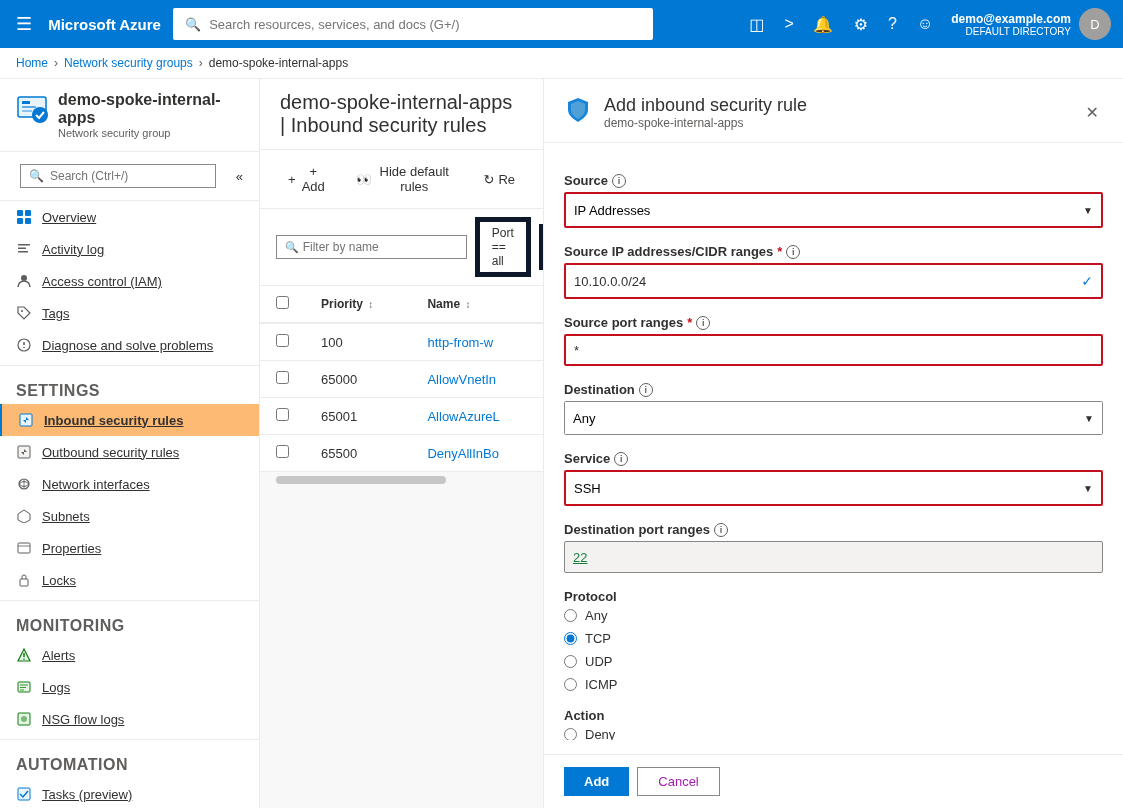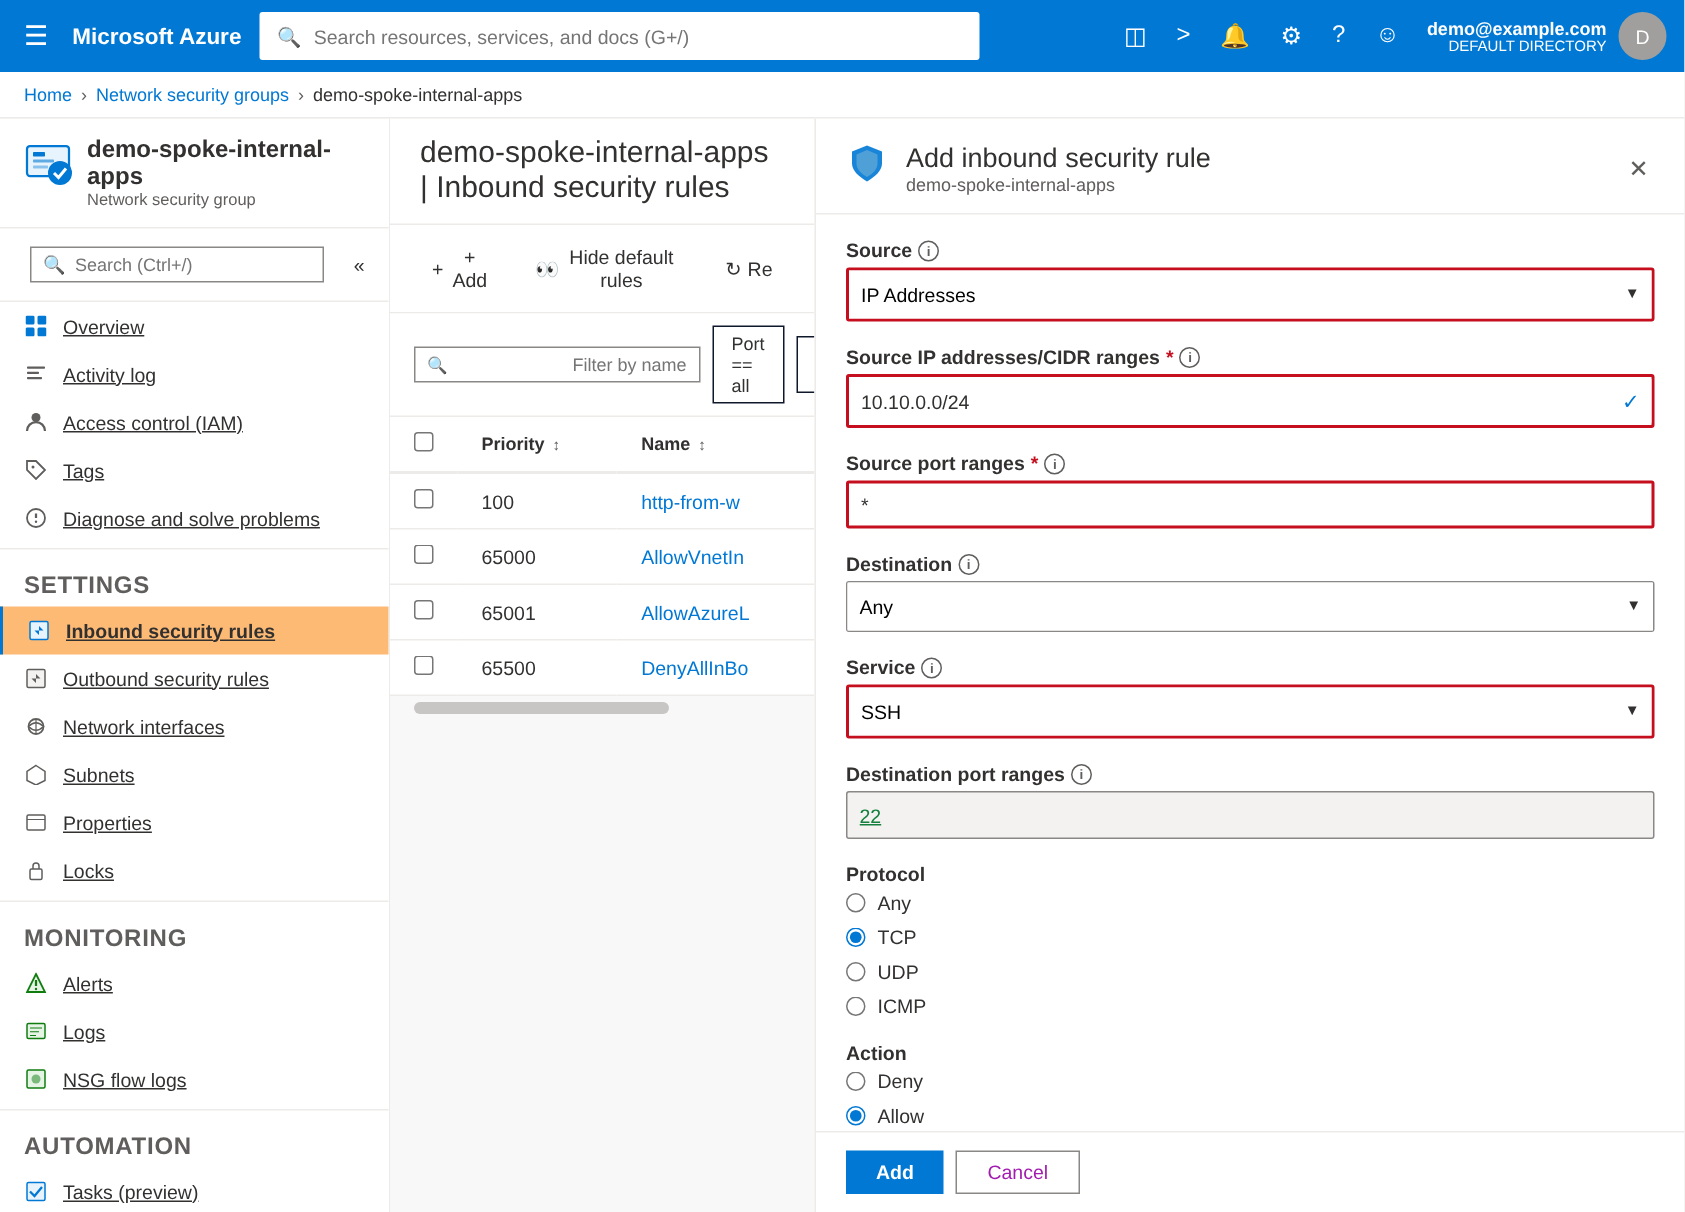--- a/index.html
+++ b/index.html
@@ -156,21 +156,21 @@
       display: flex;
       align-items: center;
       border: 1px solid #8a8886;
       padding: 4px 8px;
       gap: 4px;
       flex: 1;
       max-width: 300px;
     }
     .filter-search input { border: none; outline: none; font-size: 12px; flex: 1; }
     .filter-tag {
-      border: 1px solid #0f172a;
+      border: 5px solid #0f172a;
       padding: 4px 12px;
       font-size: 12px;
       background: white;
       cursor: pointer;
     }
 
     .table-container { overflow-y: auto; flex: 1; }
     table { width: 100%; border-collapse: collapse; background: white; }
     thead { position: sticky; top: 0; background: white; }
     th {
@@ -198,20 +198,21 @@
     
     .side-panel {
       width: 580px;
       background: white;
       border-left: 1px solid #edebe9;
       display: flex;
       flex-direction: column;
       overflow: hidden;
       flex-shrink: 0;
       position: relative;
+      gap: 14px;
     }
     .panel-header {
       display: flex;
       align-items: center;
       padding: 16px 20px 12px;
       border-bottom: 1px solid #edebe9;
       gap: 12px;
     }
     .panel-icon { font-size: 24px; color: #0078d4; }
     .panel-title { font-size: 18px; font-weight: 400; color: #323130; }
@@ -562,21 +563,21 @@
         </button>
         <button class="toolbar-btn">
           <span>↻</span>
           <span>Re</span>
         </button>
       </div>
 
       <div class="filter-bar">
         <div class="filter-search">
           <span style="color:#605e5c; font-size:11px;">🔍</span>
-          <input type="text" style="border: none; outline: none; font-size: 12px; flex: 1 1 0%; text-align: right;" placeholder="Filter by name">
+          <input type="text" style="border: none; outline: none; font-size: 12px; flex: 1 1 0%;" placeholder="Filter by name">
         </div>
         <span class="filter-tag">Port == all</span>
         <span class="filter-tag">Protocol == all</span>
       </div>
 
       <div class="table-container">
         <div class="h-scroll">
           <table>
             <thead>
               <tr>

